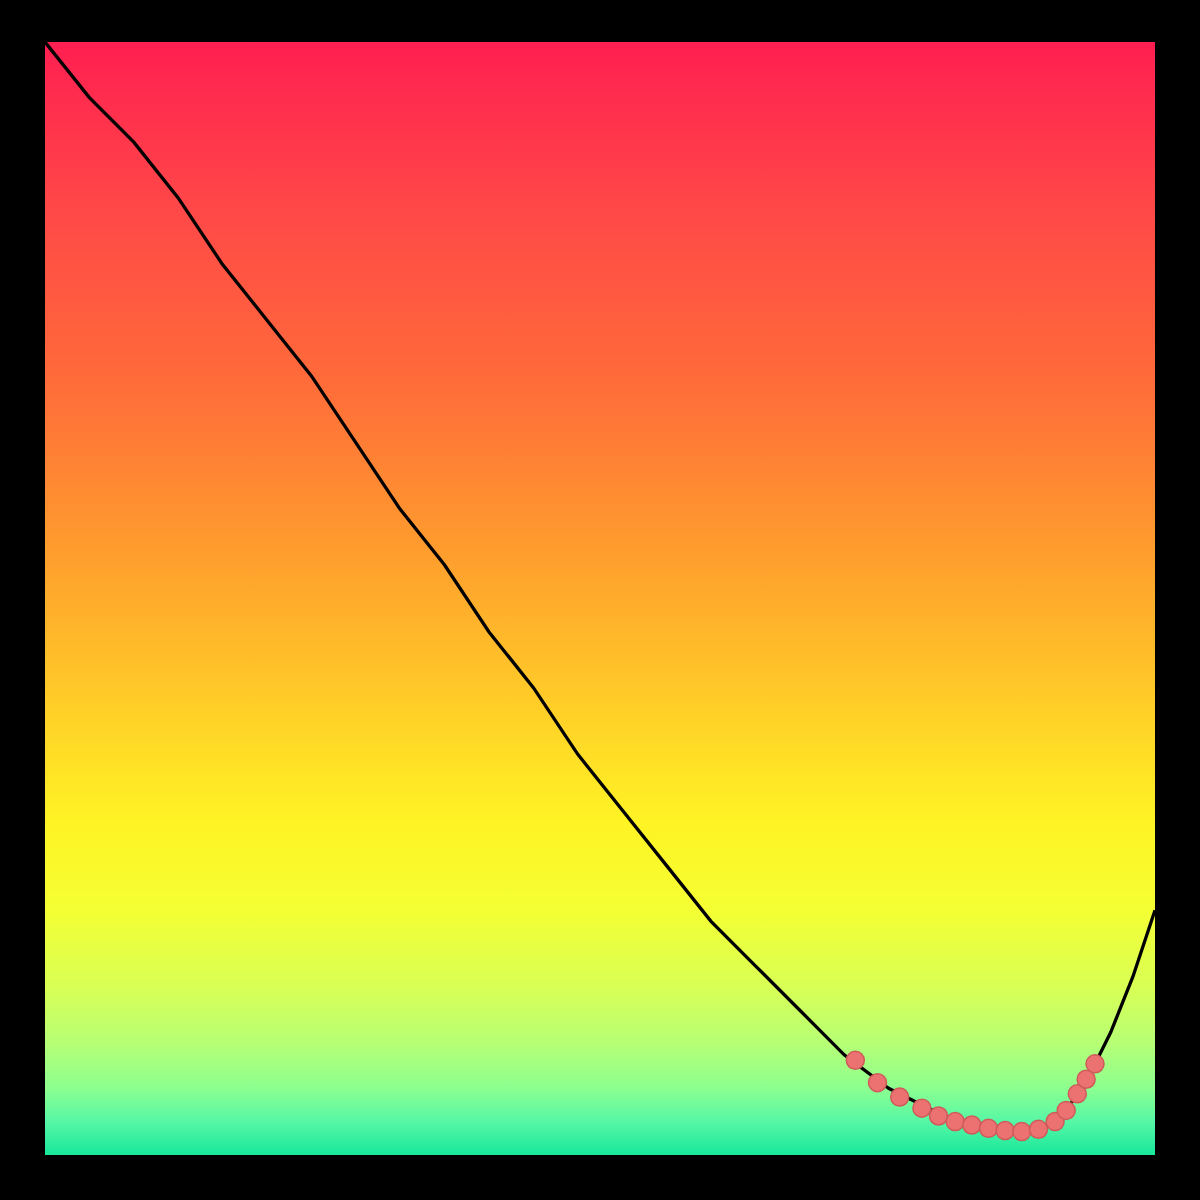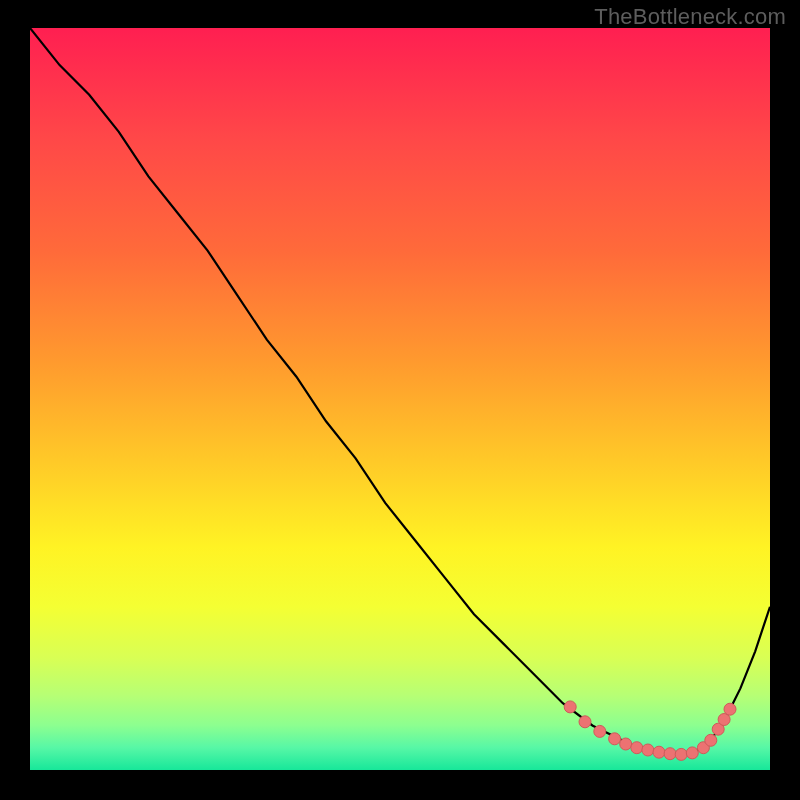--- a/index.html
+++ b/index.html
@@ -38,21 +38,20 @@
   .plot svg {
     display: block;
     width: 100%;
     height: 100%;
   }
 </style>
 </head>
 <body>
 
 <div class="stage">
-  <div class="watermark">TheBottleneck.com</div>
   <div class="plot">
     <svg viewBox="0 0 740 742" preserveAspectRatio="none">
       <defs>
         <linearGradient id="bgGrad" x1="0" y1="0" x2="0" y2="1">
             <stop offset="0%" stop-color="#ff1f51"></stop>
             <stop offset="15%" stop-color="#ff4848"></stop>
             <stop offset="30%" stop-color="#ff6a3a"></stop>
             <stop offset="45%" stop-color="#ff9a2e"></stop>
             <stop offset="57.99999999999999%" stop-color="#ffc828"></stop>
             <stop offset="70%" stop-color="#fff324"></stop>

